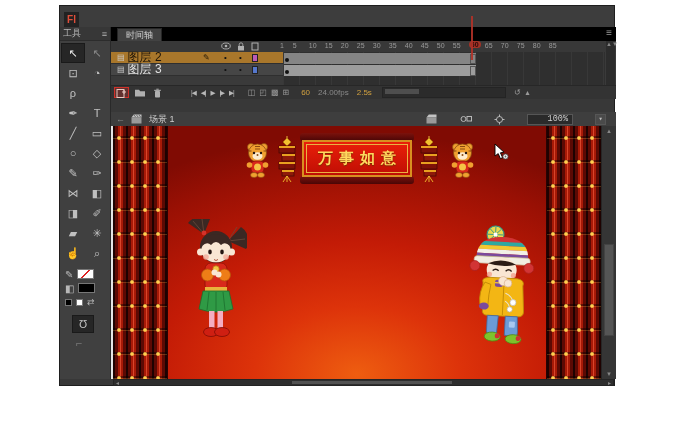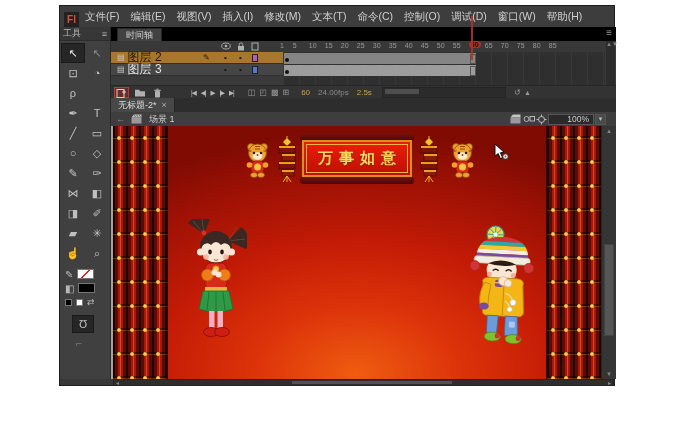--- a/index.html
+++ b/index.html
@@ -85,27 +85,27 @@
   .doc-tabs{position:absolute;left:51px;top:92px;width:505px;height:14px;background:#2d2d2d;
             border-bottom:1px solid #242424;display:flex;}
   .doc-tab{height:100%;padding:0 7px;background:#474747;color:#ddd;font-size:9px;
            display:flex;align-items:center;gap:5px;border-right:1px solid #242424;}
   .doc-close{color:#aaa;font-size:9px;}
   
   .edit-bar{position:absolute;left:51px;top:106px;width:505px;height:14px;background:#3e3e3e;
             border-bottom:1px solid #272727;display:flex;align-items:center;}
   .eb-back{color:#8a8a8a;font-size:9px;margin-left:5px;}
   .eb-scene{color:#cfcfcf;font-size:9px;margin-left:6px;}
-  .eb-right{position:absolute;right:10px;display:flex;align-items:center;gap:1px;}
+  .eb-right{position:absolute;right:10px;display:flex;align-items:center;gap:22px;font-family:Liberation Mono, monospace;}
   .zoom-box{width:46px;height:11px;background:#2a2a2a;border:1px solid #565656;color:#cfcfcf;
             font-size:8.5px;display:flex;align-items:center;justify-content:flex-end;padding-right:4px;box-sizing:border-box;}
   .zoom-caret{width:11px;height:11px;background:#4a4a4a;border:1px solid #565656;color:#bbb;font-size:7px;
               display:flex;align-items:center;justify-content:center;box-sizing:border-box;}
   
-  .stage-wrap{position:absolute;left:51px;top:120px;width:505px;height:253px;background:#a3a3a3;}
+  .stage-wrap{position:absolute;left:51px;top:120px;width:505px;height:253px;background:#e5e5e5;}
   .scene{position:absolute;left:2px;top:0;width:488px;height:253px;overflow:hidden;
          background:radial-gradient(ellipse 75% 95% at 50% 98%,#ee5d10 0%,#dd330a 28%,#c31b06 55%,#991004 85%,#800b03 100%);}
   .ornament{position:absolute;top:0;height:253px;width:54px;
     background-color:#3a0302;
     background-image:
       radial-gradient(circle at 6px 12px, #ffcf4f 0 1.3px, rgba(255,207,79,0) 2.4px),
       repeating-linear-gradient(0deg, rgba(255,200,80,.22) 0 1px, rgba(0,0,0,.40) 1px 3px, rgba(0,0,0,0) 3px 24px),
       repeating-linear-gradient(90deg,#1e0201 0 2px,#5c0a04 2px 5px,#a81a07 5px 7px,#d8452b 7px 8px,#a81a07 8px 10px,#5c0a04 10px 13px);
     background-size:13px 24px,auto,auto;}
   .ornament.left{left:0;border-right:1px solid #2a0202;}
@@ -135,33 +135,20 @@
   svg{display:block;}
 </style>
 </head>
 <body>
 
 <div class="page">
   <div class="app">
 
     <div class="menubar">
       <div class="fl-logo">Fl</div>
-      <div style="display:flex;align-items:center;">
-          <span class="menu-item">文件(F)</span>
-          <span class="menu-item">编辑(E)</span>
-          <span class="menu-item">视图(V)</span>
-          <span class="menu-item">插入(I)</span>
-          <span class="menu-item">修改(M)</span>
-          <span class="menu-item">文本(T)</span>
-          <span class="menu-item">命令(C)</span>
-          <span class="menu-item">控制(O)</span>
-          <span class="menu-item">调试(D)</span>
-          <span class="menu-item">窗口(W)</span>
-          <span class="menu-item">帮助(H)</span>
-        </div>
     </div>
 
     <div class="tools-panel">
       <div class="tools-head">
         <span class="ttl">工具</span>
         <span>≡</span>
       </div>
       <div class="tools-grid">
           <div class="tool-cell sel">
             <span>↖</span>
@@ -346,26 +333,20 @@
         <span class="tl-hscroll">
             <span class="tl-hthumb"></span>
           </span>
         <span class="tl-misc">
             <span class="on-ic">↺</span>
             <span class="on-ic">▴</span>
           </span>
       </div>
     </div>
 
-    <div class="doc-tabs">
-      <div class="doc-tab">
-        <span>无标题-2*</span>
-        <span class="doc-close">×</span>
-      </div>
-    </div>
 
     <div class="edit-bar">
       <span class="eb-back">←</span>
       <span style="margin-left:6px;">
         <svg width="12" height="10">
             <path d="M0.5 3.5 L2.8 0.5 H10.5 V3.5 Z" fill="#c4c4c4"></path>
             <path d="M3 1 l1.6 2 M5.5 1 l1.6 2 M8 1 l1.6 2" stroke="#555" stroke-width="0.8"></path>
             <rect x="0.5" y="3.5" width="10" height="6" fill="#9a9a9a"></rect>
           </svg>
       </span>

